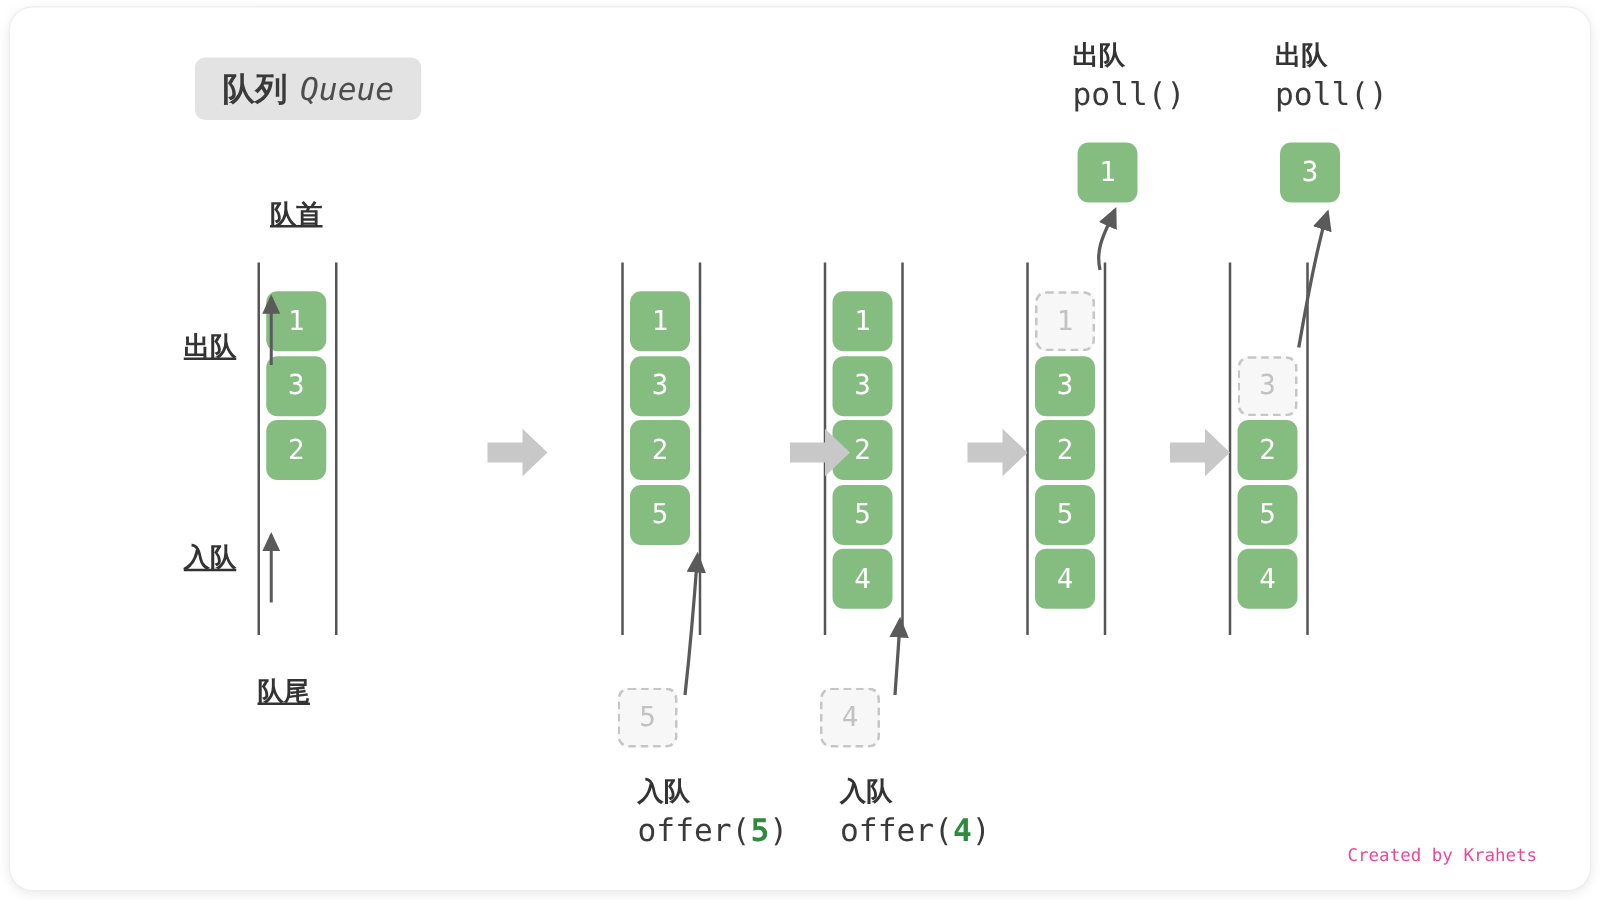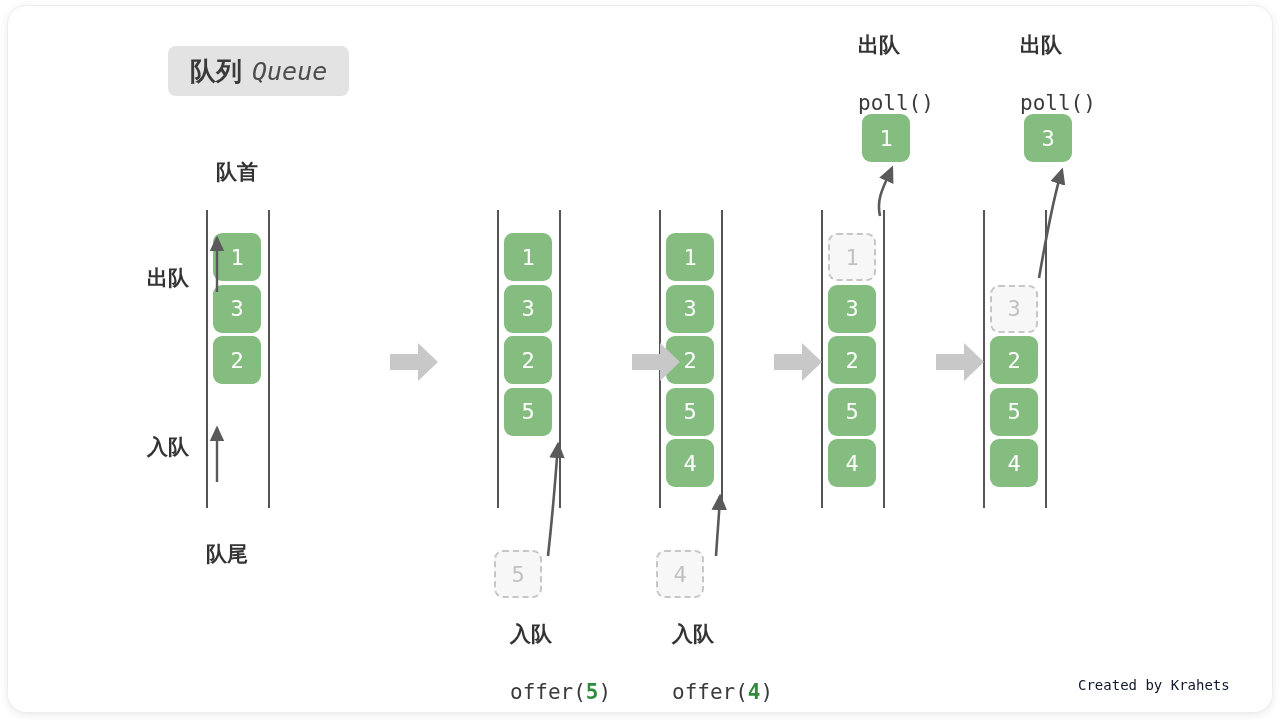--- a/index.html
+++ b/index.html
@@ -29,42 +29,42 @@
     line-height:1;
     white-space:nowrap;
   }
   .title-cn{font-size:26px;font-weight:bold;color:#3a3a3a;}
   .title-en{font-family:"DejaVu Sans Mono","Liberation Mono",monospace;font-size:25px;color:#4d4d4d;font-style:italic;}
 
   
   .cn-label{
     position:absolute;
     font-size:21px;font-weight:bold;color:#333333;
-    white-space:nowrap;line-height:1;
+    white-space:nowrap;line-height:1;text-decoration:underline;
   }
   .op-label{
     position:absolute;
     text-align:left;
     line-height:1.35;
     white-space:nowrap;
   }
   .op-label .l1{
     display:block;font-size:21px;font-weight:bold;color:#333333;
   }
   .op-label .l2{
     display:block;
     font-family:"DejaVu Sans Mono","Liberation Mono",monospace;
-    font-size:21px;color:#3a3a3a;margin-top:30px;
+    font-size:25px;color:#3a3a3a;
   }
   .op-label .l2 .argv{color:#2f8a3e;font-weight:bold;}
 
   .credit{
     position:absolute;
     font-family:"DejaVu Sans Mono","Liberation Mono",monospace;
-    font-size:14px;color:#0f172a;white-space:nowrap;
+    font-size:14px;color:#ec4899;white-space:nowrap;
   }
 
   
   .rail{
     position:absolute;
     width:1.6px;
     background:#555555;
   }
 
   
@@ -92,21 +92,21 @@
 
   
   #overlay{position:absolute;left:0;top:0;width:1280px;height:720px;pointer-events:none;}
 </style>
 </head>
 <body>
 
 <div id="card"></div>
 <div id="stage">
 
-  <div class="title-badge" style="left:168px;top:46px;justify-content:center;">
+  <div class="title-badge" style="left:156px;top:46px;justify-content:center;">
     <span class="title-cn">队列</span>
     <span class="title-en">Queue</span>
   </div>
 
   <div class="cn-label" style="left:237px;top:161px;transform:translateX(-50%);">队首</div>
   <div class="cn-label" style="left:227px;top:543px;transform:translateX(-50%);">队尾</div>
 
   <div class="cn-label" style="left:147px;top:267px;">出队</div>
   <div class="cn-label" style="left:147px;top:436px;">入队</div>
 

